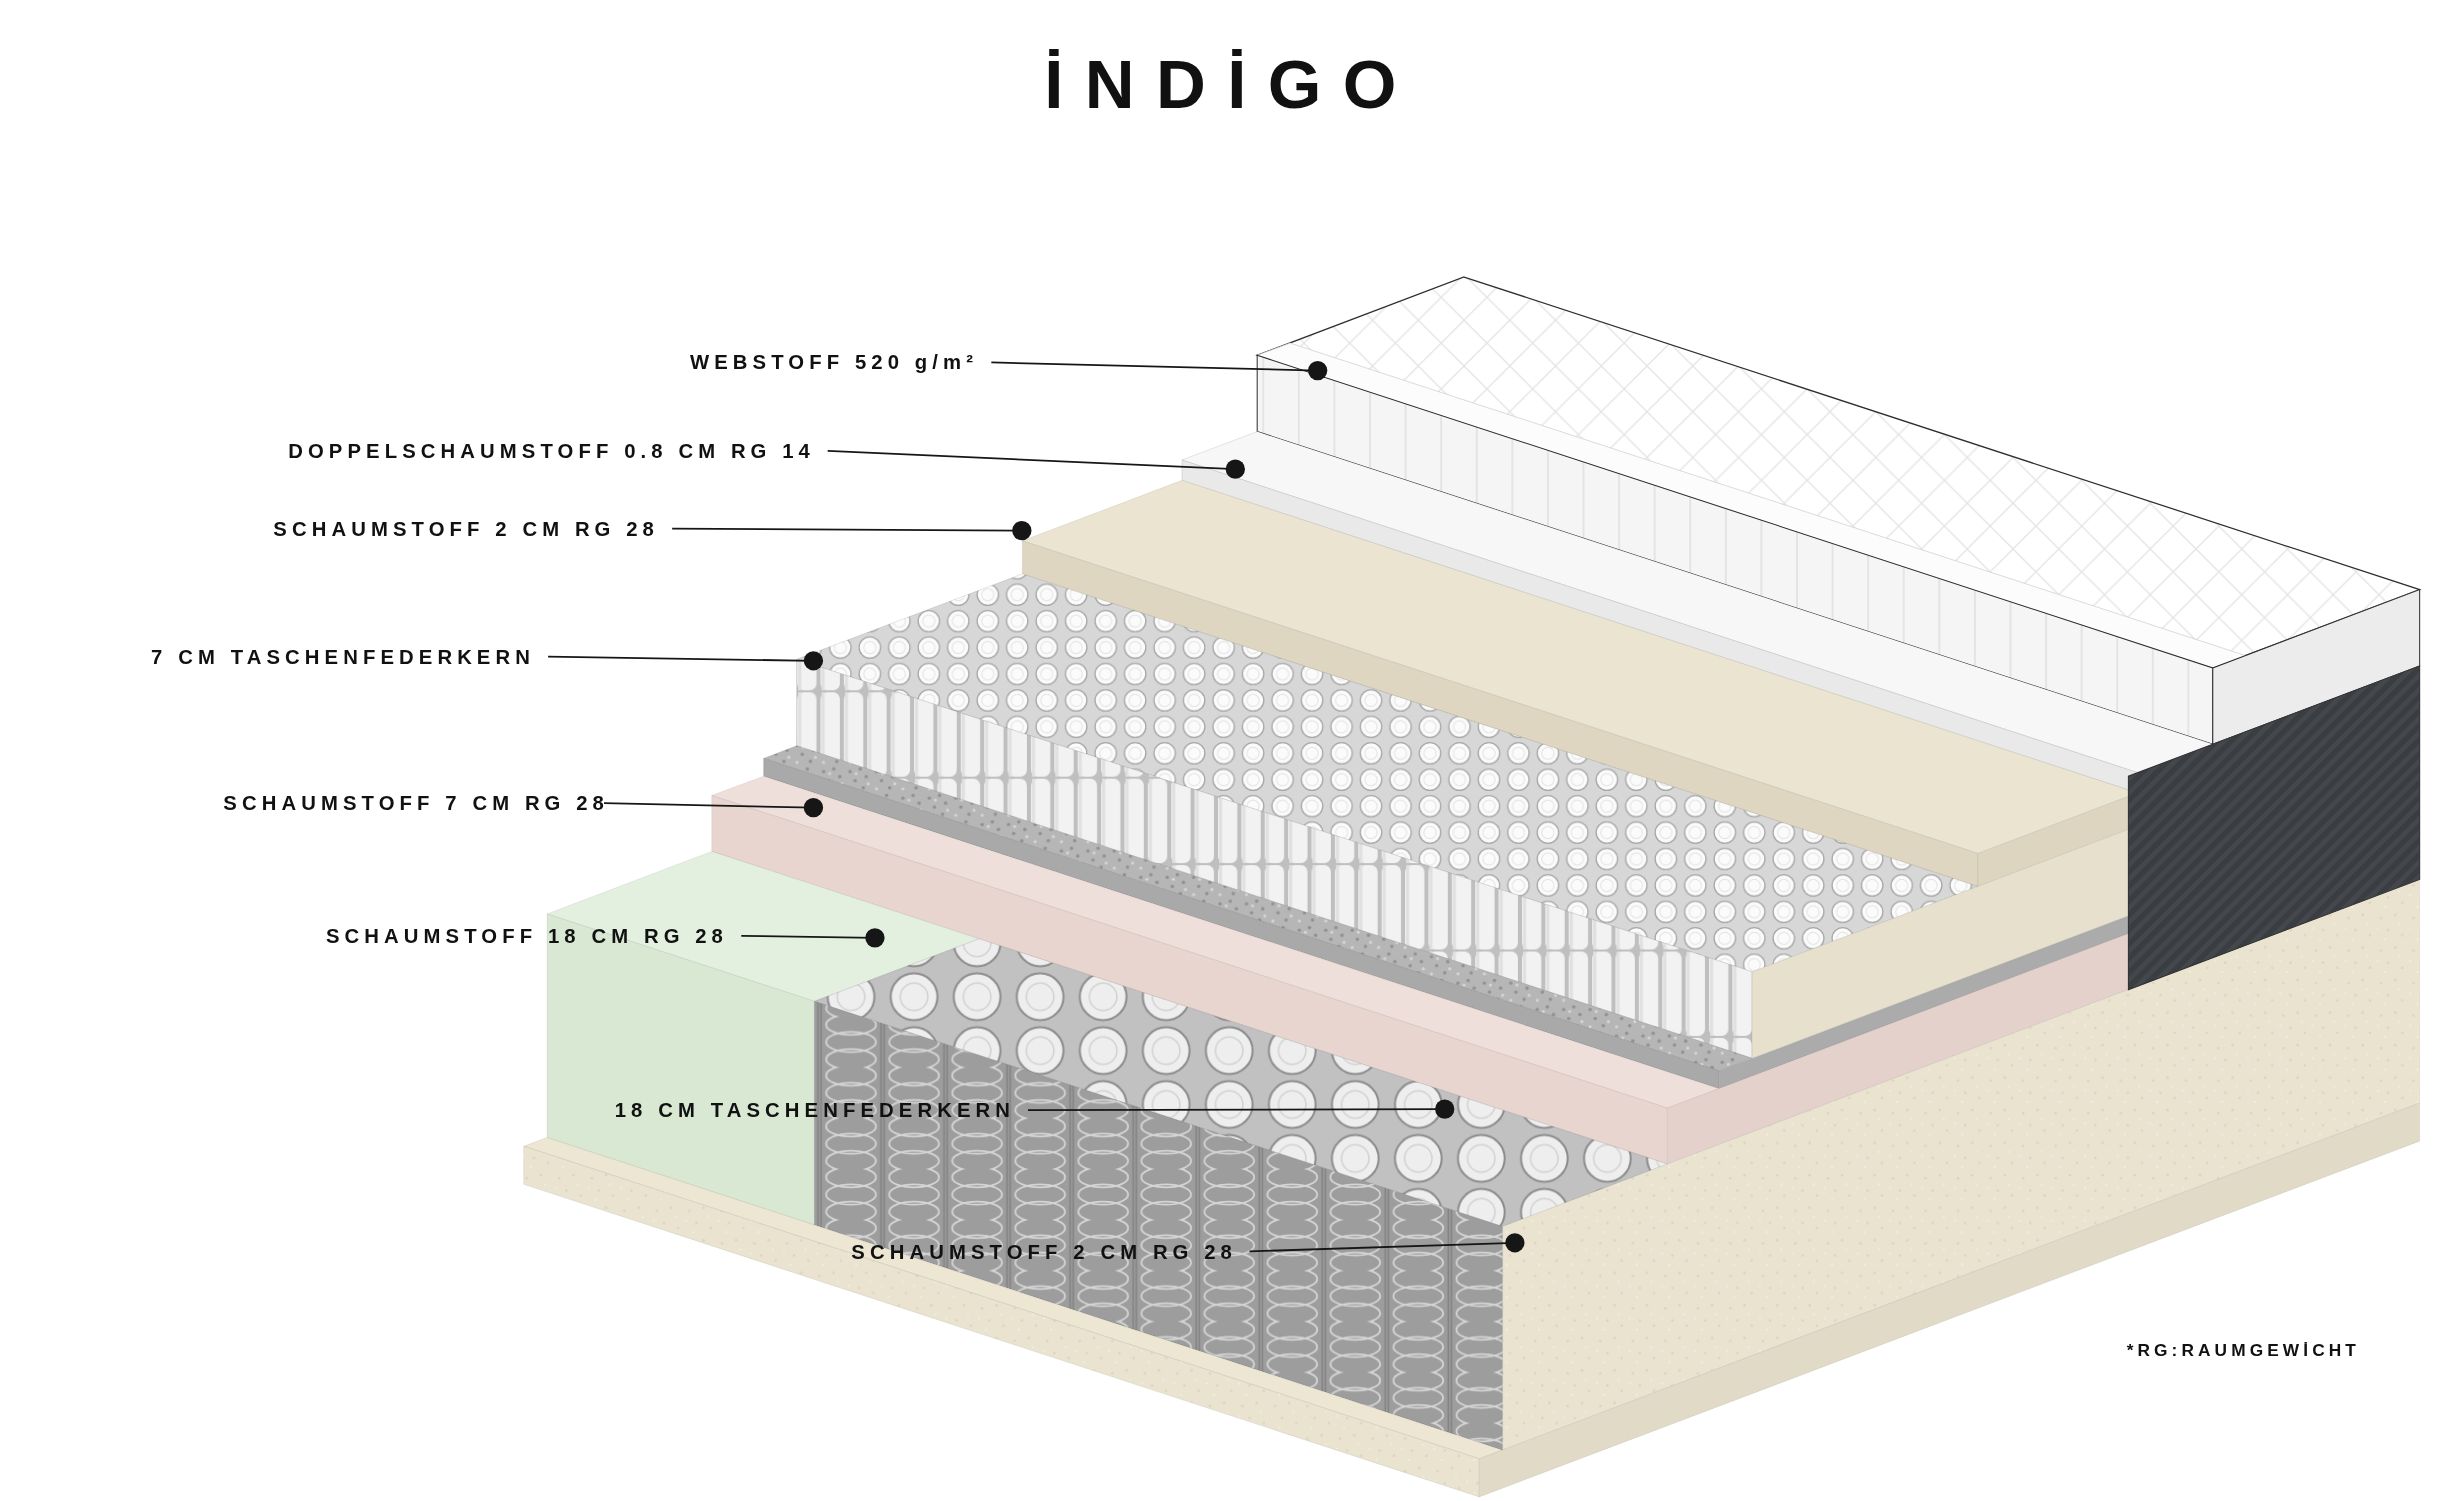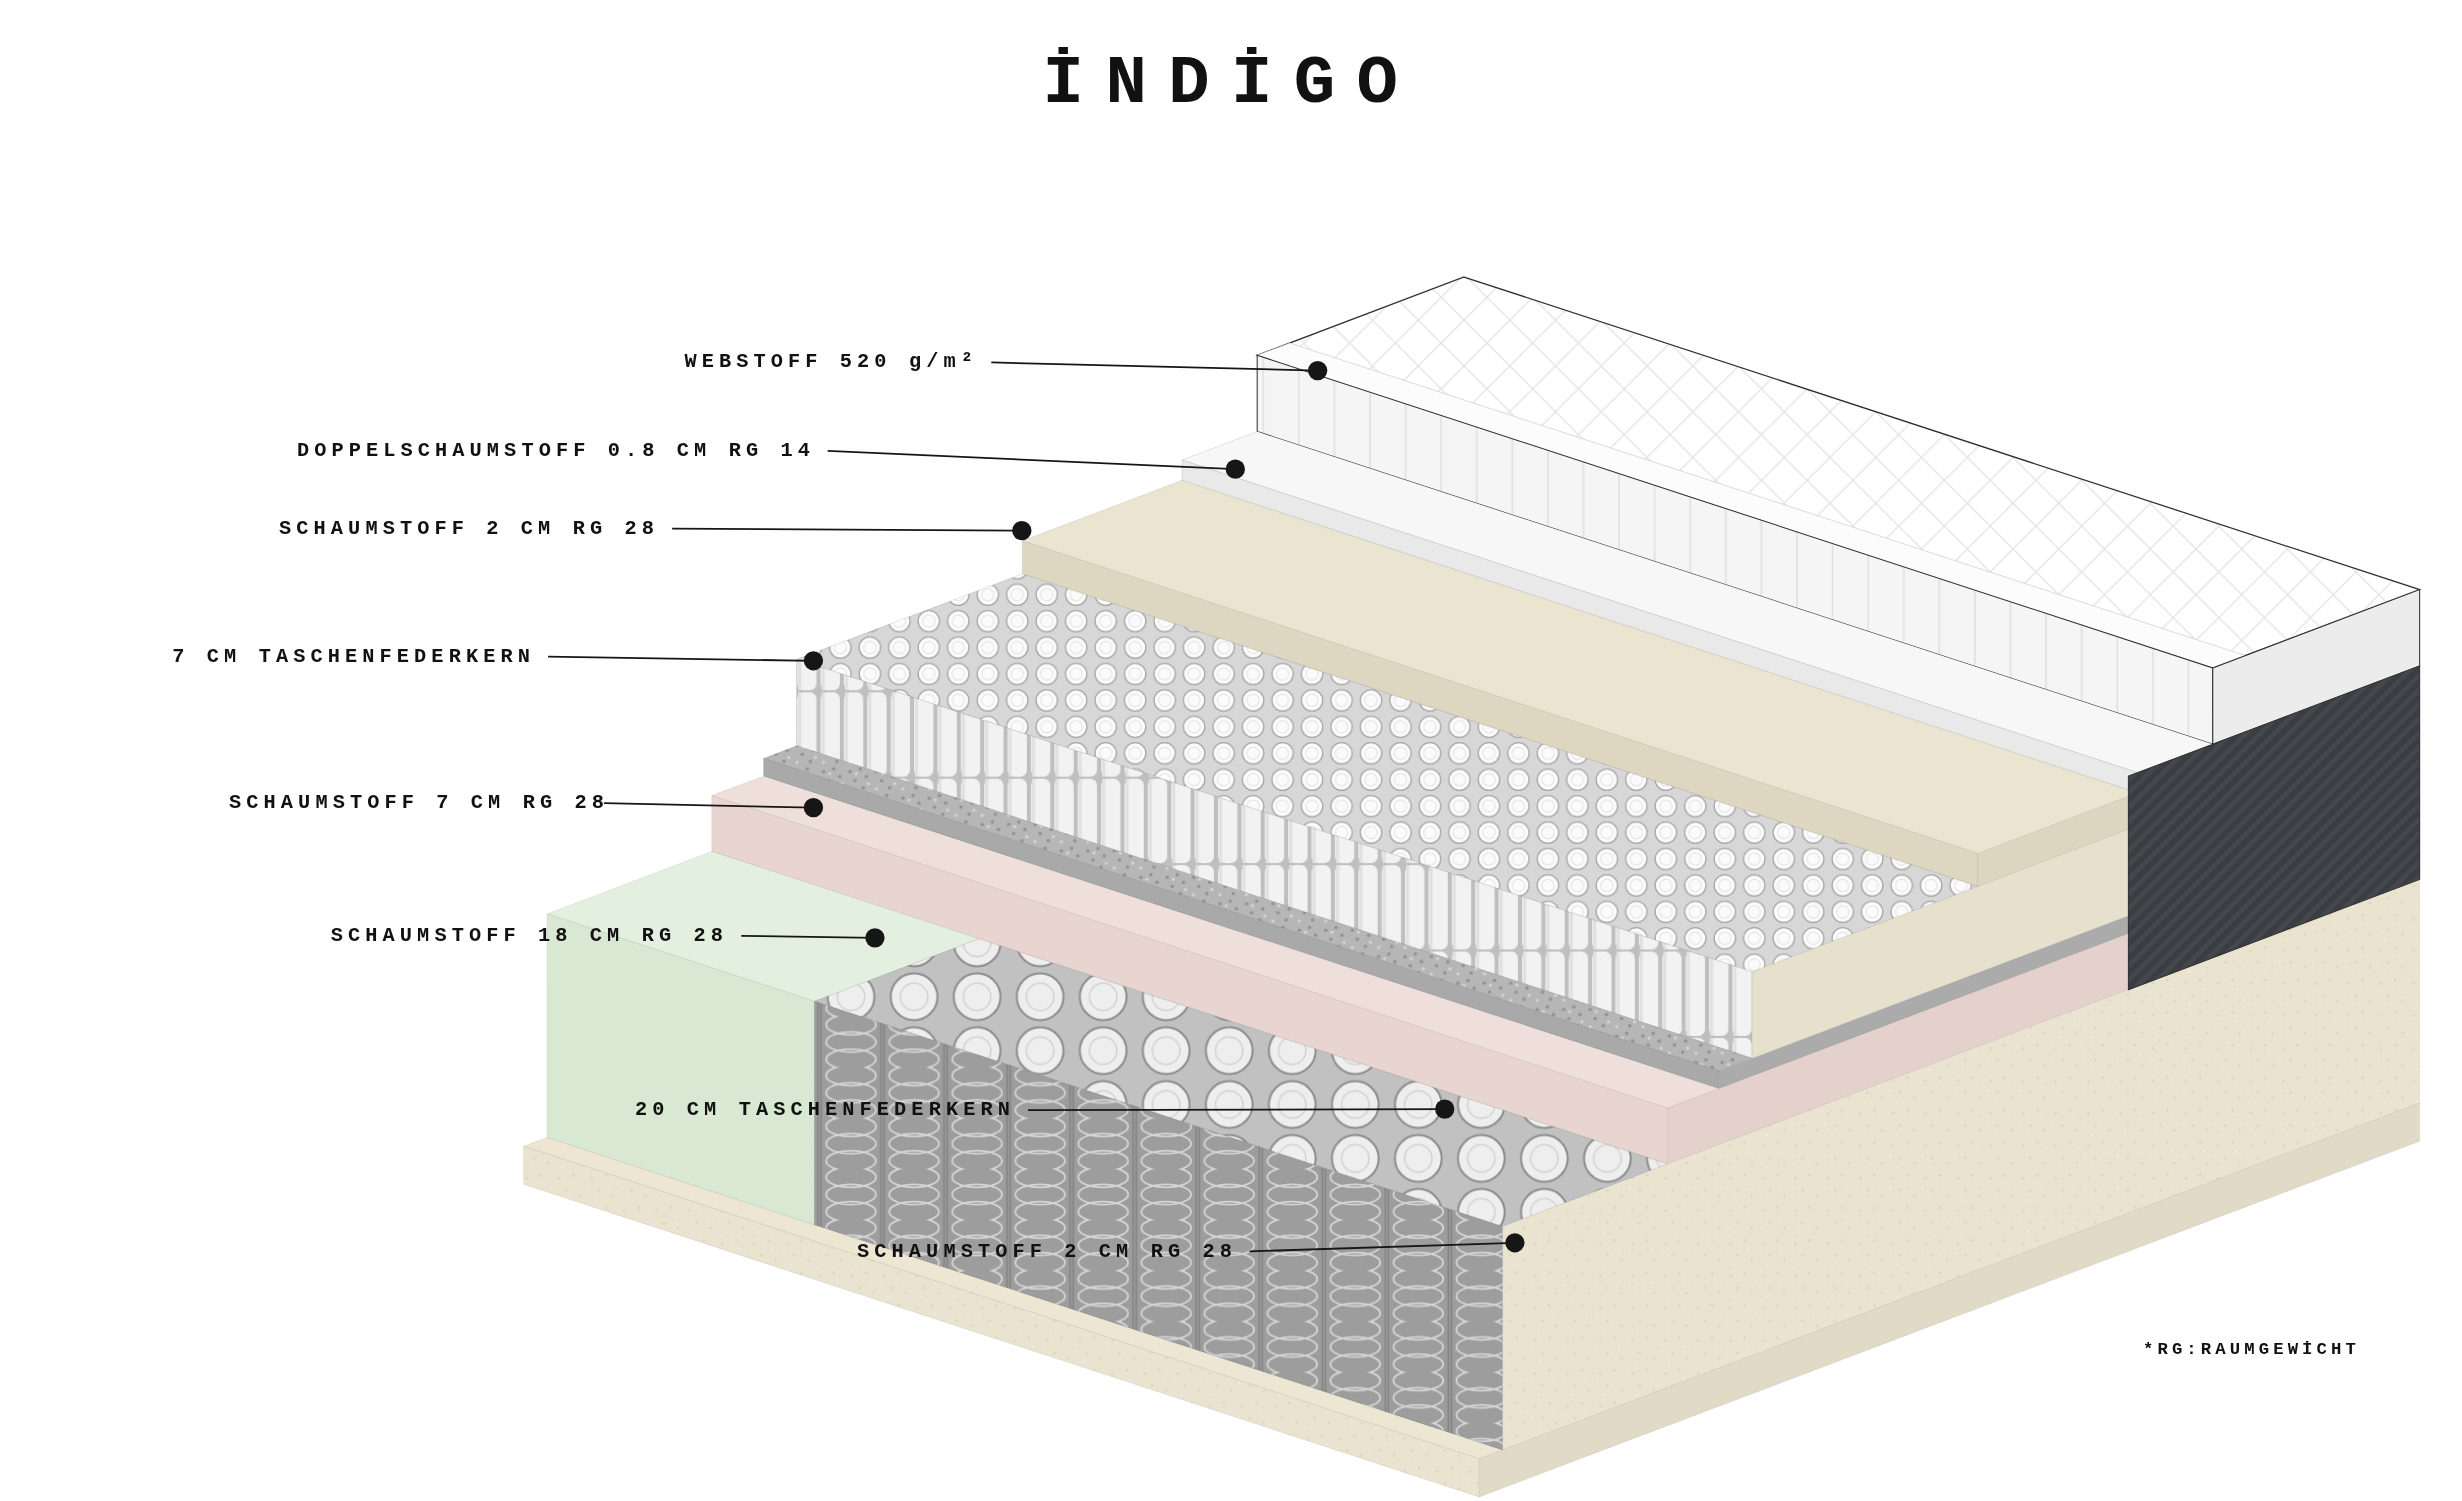--- a/index.html
+++ b/index.html
@@ -1,18 +1,18 @@
 <!DOCTYPE html>
 <html style="font-size:8.1px"><head>
 <meta charset="utf-8">
 <style>
   html,body{margin:0;padding:0;background:#ffffff;}
   .canvas{
     position:relative;width:2462px;height:1501px;background:#ffffff;overflow:hidden;
-    font-family:Liberation Mono, monospace;color:#161616;
+    font-family:Liberation Sans, sans-serif;color:#161616;
   }
   .title{
     position:absolute;top:45px;left:0;width:100%;text-align:center;
     font-size:69px;font-weight:700;letter-spacing:21.4px;color:#111;
   }
   .diagram-svg{position:absolute;left:0;top:0;}
   .layer-label{
     position:absolute;font-size:20.3px;font-weight:700;letter-spacing:5.1px;
     line-height:24.4px;color:#111;white-space:nowrap;text-align:right;
   }
@@ -172,19 +172,19 @@
       </g>
     </g>
   </svg>
 
   <div class="layer-label lbl-1">WEBSTOFF 520 g/m²</div>
   <div class="layer-label lbl-2">DOPPELSCHAUMSTOFF 0.8 CM RG 14</div>
   <div class="layer-label lbl-3">SCHAUMSTOFF 2 CM RG 28</div>
   <div class="layer-label lbl-4">7 CM TASCHENFEDERKERN</div>
   <div class="layer-label lbl-5">SCHAUMSTOFF 7 CM RG 28</div>
   <div class="layer-label lbl-6">SCHAUMSTOFF 18 CM RG 28</div>
-  <div class="layer-label lbl-7">20 CM TASCHENFEDERKERN</div>
+  <div class="layer-label lbl-7">18 CM TASCHENFEDERKERN</div>
   <div class="layer-label lbl-8">SCHAUMSTOFF 2 CM RG 28</div>
 
   <div class="footnote">*RG:RAUMGEWİCHT</div>
 
 </div>
 
 
 </body></html>

